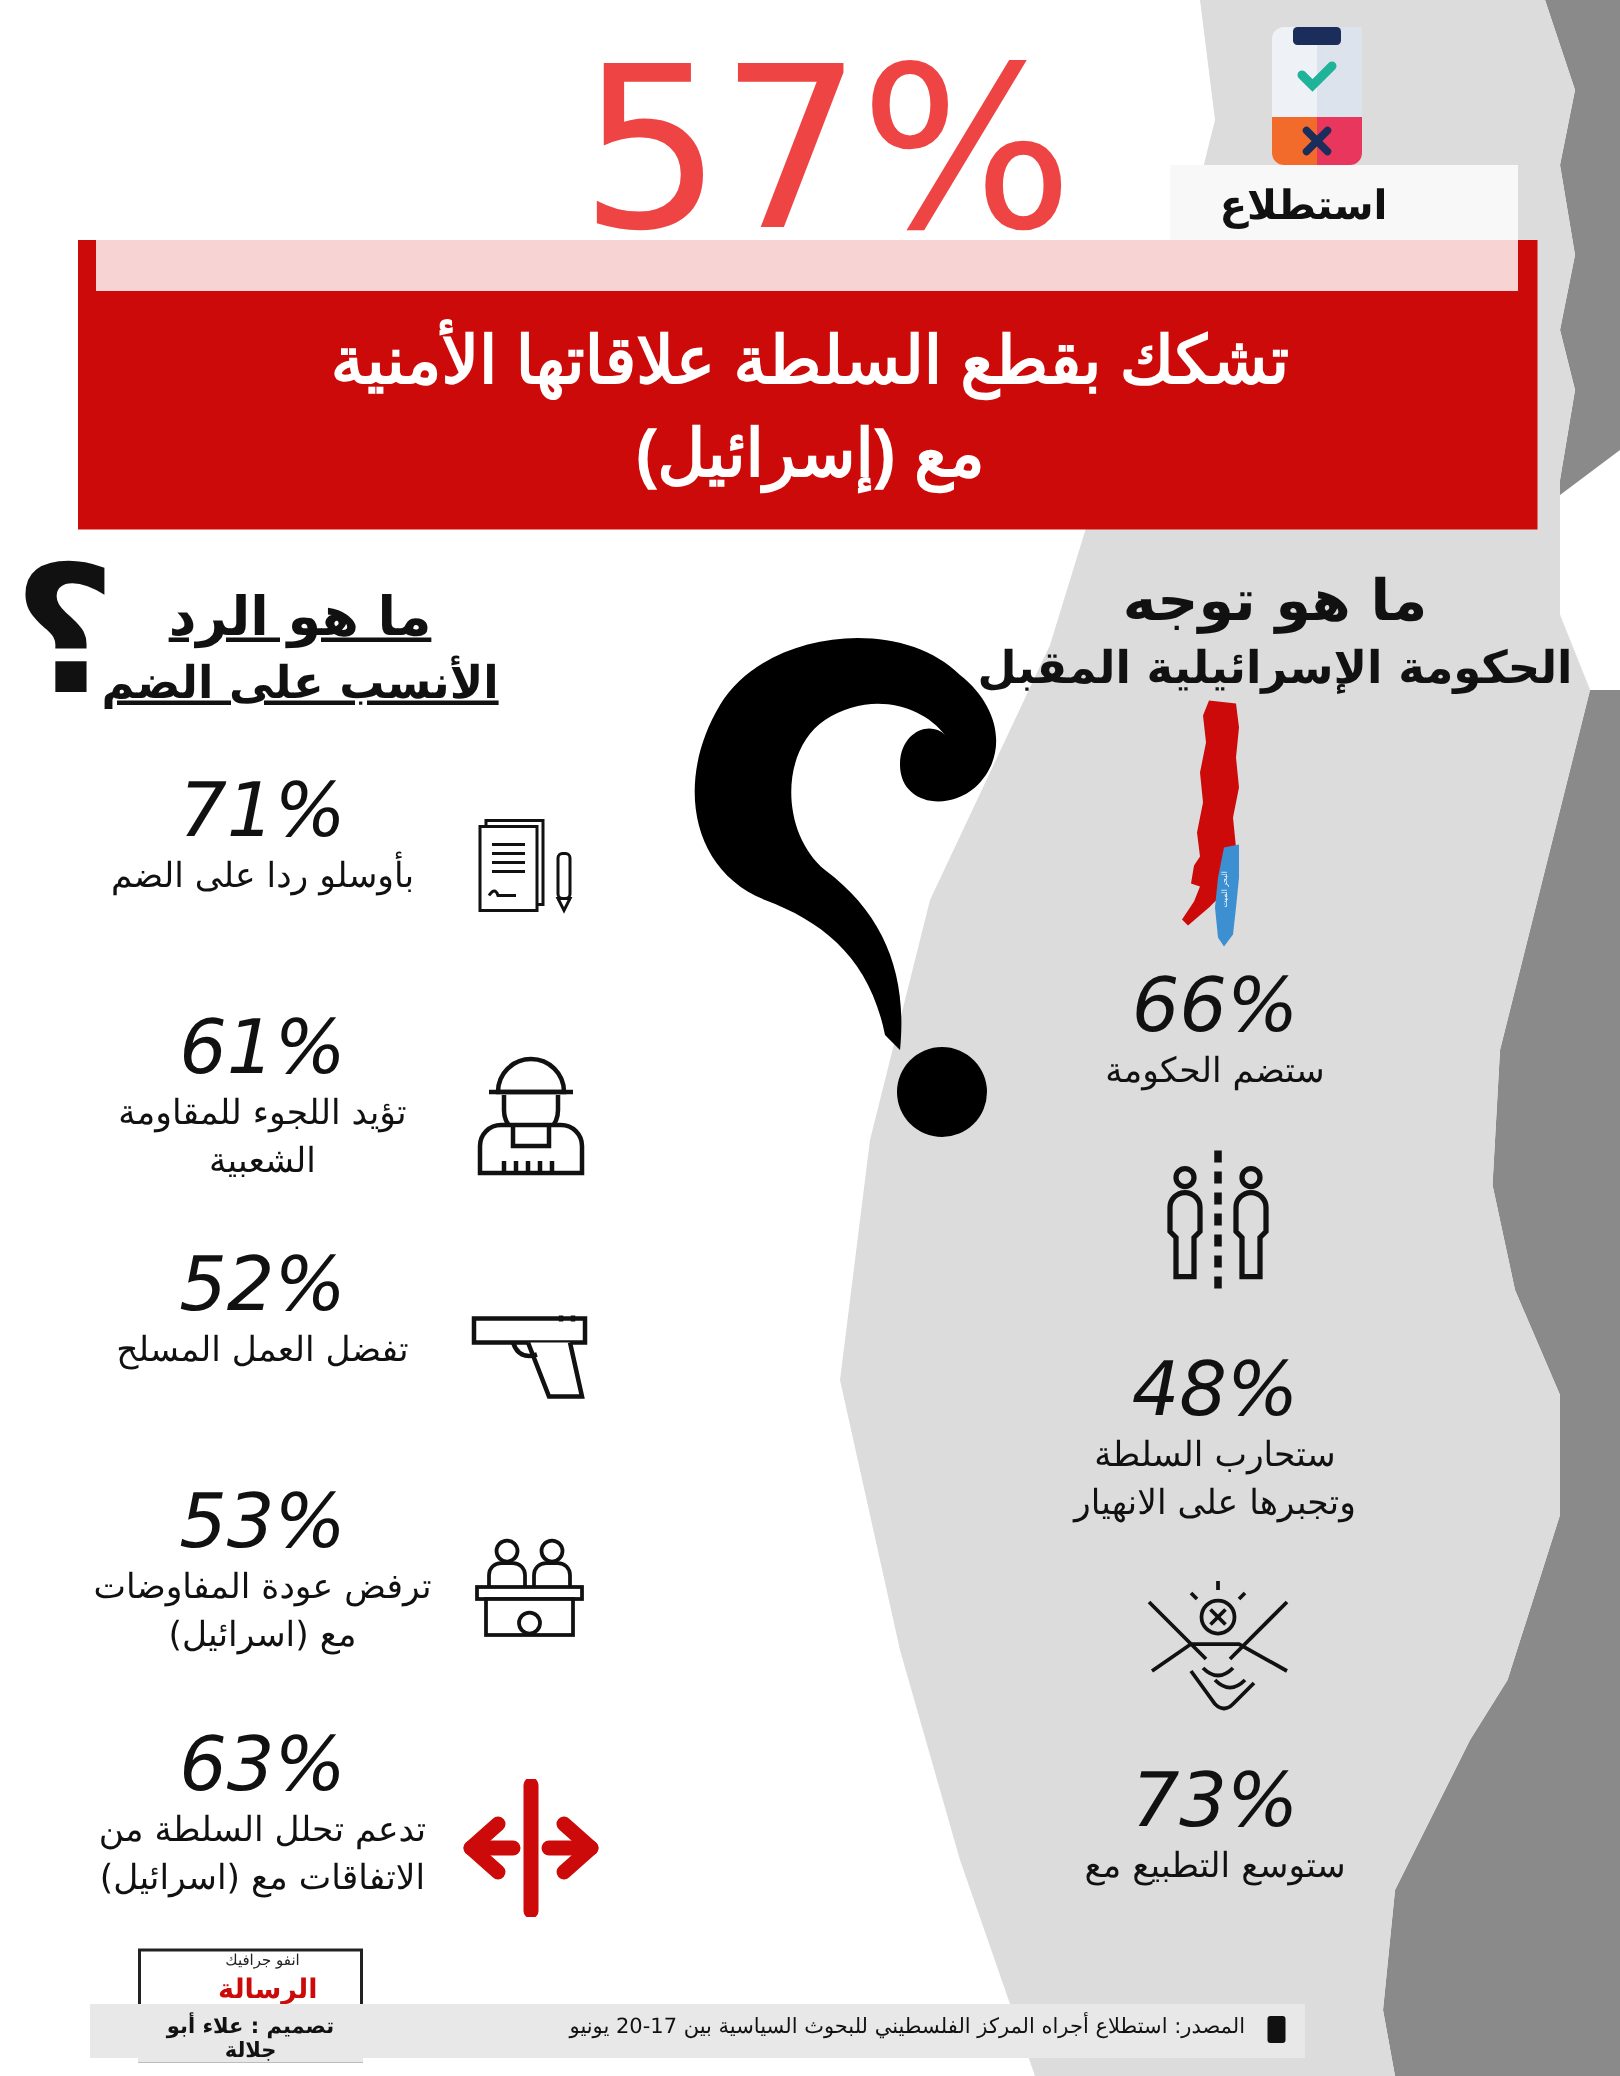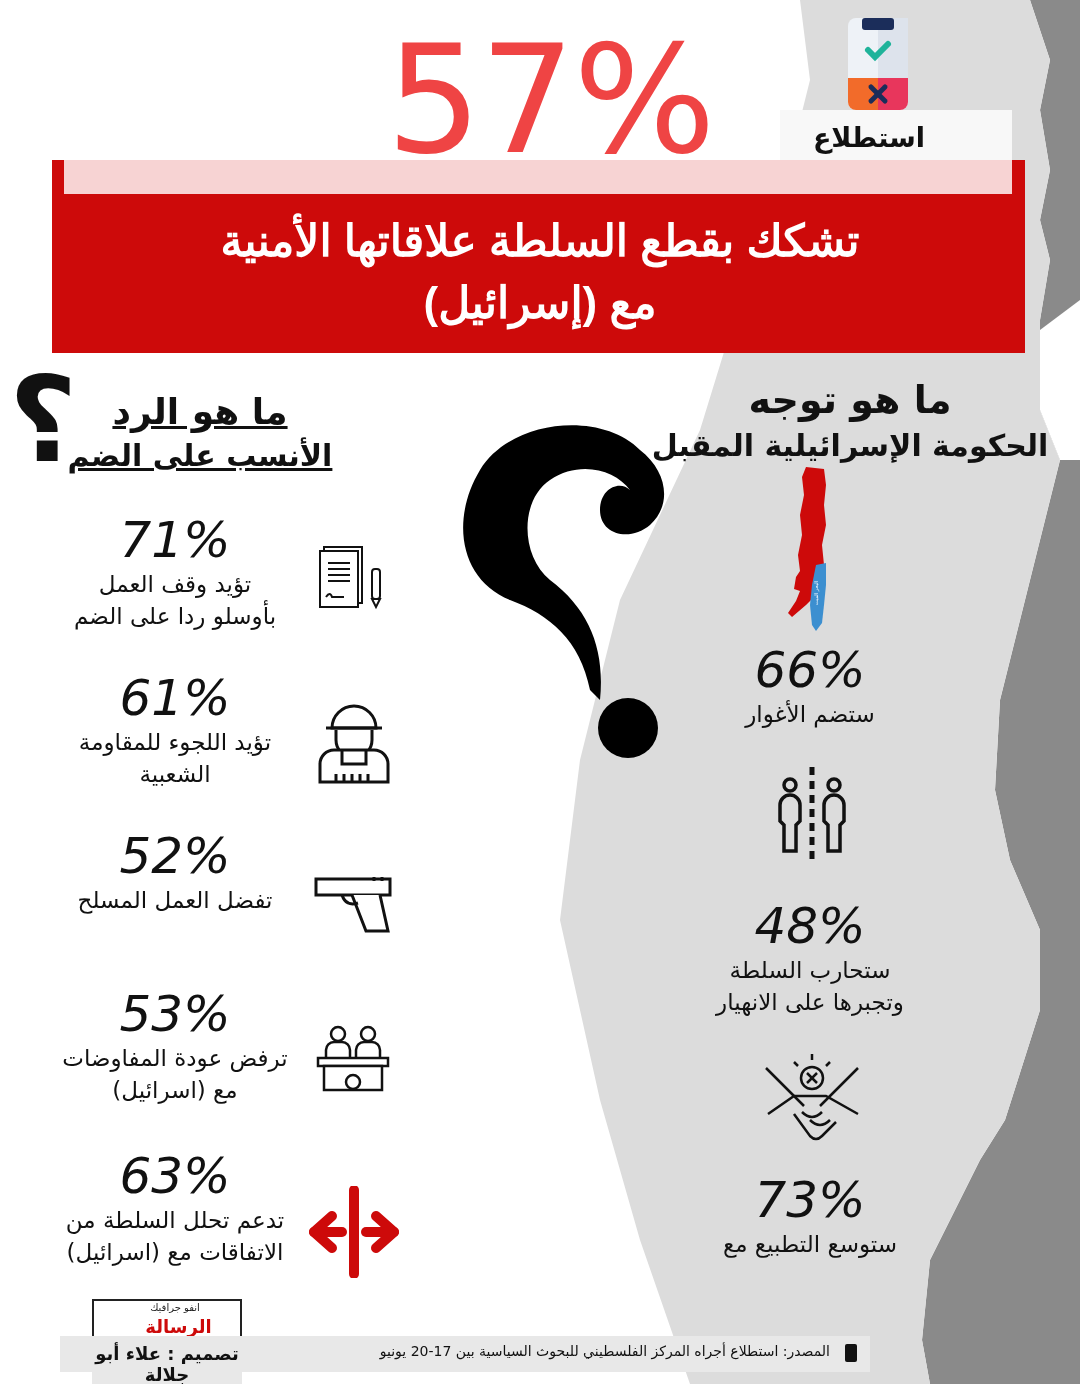--- a/index.html
+++ b/index.html
@@ -70,21 +70,21 @@
     }
     .footer-bullet { left: 845px; top: 1344px; width: 12px; height: 18px; background: #111; border-radius: 2px; }
     .credit-box {
       left: 92px; top: 1299px; width: 150px; height: 76px;
       border: 2px solid #222; background: #fff; box-sizing: border-box;
     }
     .credit-top { left: 92px; top: 1302px; width: 166px; text-align: center; font-size: 10px; color: #222; }
     .credit-logo { left: 92px; top: 1316px; width: 173px; text-align: center; font-size: 18px; font-weight: bold; color: #cd0a0a; }
     .credit-designer {
       left: 92px; top: 1343px; width: 150px; text-align: center;
-      font-size: 18px; font-weight: bold; color: #111;
+      font-size: 14px; font-weight: bold; color: #111;
       background: #e8e8e8;
     }
   </style>
 </head>
 <body>
 
 <svg class="bg-layer" viewBox="0 0 1080 1384" xmlns="http://www.w3.org/2000/svg">
 
   <polygon fill="#8a8a8a" points="1030,0 1080,0 1080,1384 930,1384 922,1340 930,1260 960,1200 980,1160 1005,1120 1040,1010 1040,930 1010,860 995,790 1000,700 1020,620 1060,460 1040,410 1040,320 1050,260 1040,220 1050,170 1040,110 1050,60"></polygon>
 
@@ -127,21 +127,20 @@
   <ellipse cx="178" cy="318" rx="30" ry="30" fill="#000"></ellipse>
 </svg>
 
 <div class="abs right-heading rtl">
   <div class="l1">ما هو توجه</div>
   <div class="l2">الحكومة الإسرائيلية المقبل</div>
 </div>
 
 <div class="abs stat rtl" style="left:50px;top:512px;width:250px;">
   <div class="pct">71%</div>
-  <div class="desc">تؤيد وقف العمل</div>
   <div class="desc">بأوسلو ردا على الضم</div>
 </div>
 <svg class="abs" style="left:318px;top:543px;" width="70" height="68" viewBox="0 0 70 68">
   <rect x="6" y="4" width="38" height="56" fill="#fff" stroke="#111" stroke-width="2"></rect>
   <rect x="2" y="8" width="38" height="56" fill="#fff" stroke="#111" stroke-width="2"></rect>
   <line x1="10" y1="20" x2="32" y2="20" stroke="#111" stroke-width="2"></line>
   <line x1="10" y1="26" x2="32" y2="26" stroke="#111" stroke-width="2"></line>
   <line x1="10" y1="32" x2="32" y2="32" stroke="#111" stroke-width="2"></line>
   <line x1="10" y1="38" x2="32" y2="38" stroke="#111" stroke-width="2"></line>
   <path d="M8 54 q4 -6 6 0 h12" fill="none" stroke="#111" stroke-width="2"></path>
@@ -203,21 +202,21 @@
   <line x1="60" y1="46" x2="88" y2="46" stroke="#cd0a0a" stroke-width="10" stroke-linecap="round"></line>
 </svg>
 
 <svg class="abs" style="left:786px;top:465px;" width="50" height="170" viewBox="0 0 50 170">
   <path d="M20 2 L38 4 L40 20 L38 40 L40 60 L36 80 L38 100 L32 116 L30 130 L20 140 L6 152 L2 148 L10 136 L14 126 L8 124 L10 112 L14 106 L12 90 L16 70 L14 50 L18 30 L16 12 Z" fill="#cd0a0a"></path>
   <path d="M30 100 L40 98 L40 120 L38 140 L36 158 L30 166 L26 160 L24 140 L26 120 Z" fill="#3c8fd0"></path>
   <text x="32" y="140" font-size="5" fill="#fff" transform="rotate(-90 32 140)">البحر الميت</text>
 </svg>
 <div class="abs stat rtl" style="left:680px;top:642px;width:260px;">
   <div class="pct">66%</div>
-  <div class="desc">ستضم الأغوار</div>
+  <div class="desc">ستضم الحكومة</div>
 </div>
 
 <svg class="abs" style="left:772px;top:765px;" width="80" height="96" viewBox="0 0 80 96">
   <line x1="40" y1="2" x2="40" y2="94" stroke="#111" stroke-width="5" stroke-dasharray="8,6"></line>
   <circle cx="18" cy="20" r="6" fill="none" stroke="#111" stroke-width="3.5"></circle>
   <path d="M8 56 v-16 a10 10 0 0 1 20 0 v16 l-4 4 v26 h-12 v-26 Z" fill="none" stroke="#111" stroke-width="3.5"></path>
   <circle cx="62" cy="20" r="6" fill="none" stroke="#111" stroke-width="3.5"></circle>
   <path d="M52 56 v-16 a10 10 0 0 1 20 0 v16 l-4 4 v26 h-12 v-26 Z" fill="none" stroke="#111" stroke-width="3.5"></path>
 </svg>
 <div class="abs stat rtl" style="left:680px;top:898px;width:260px;">

